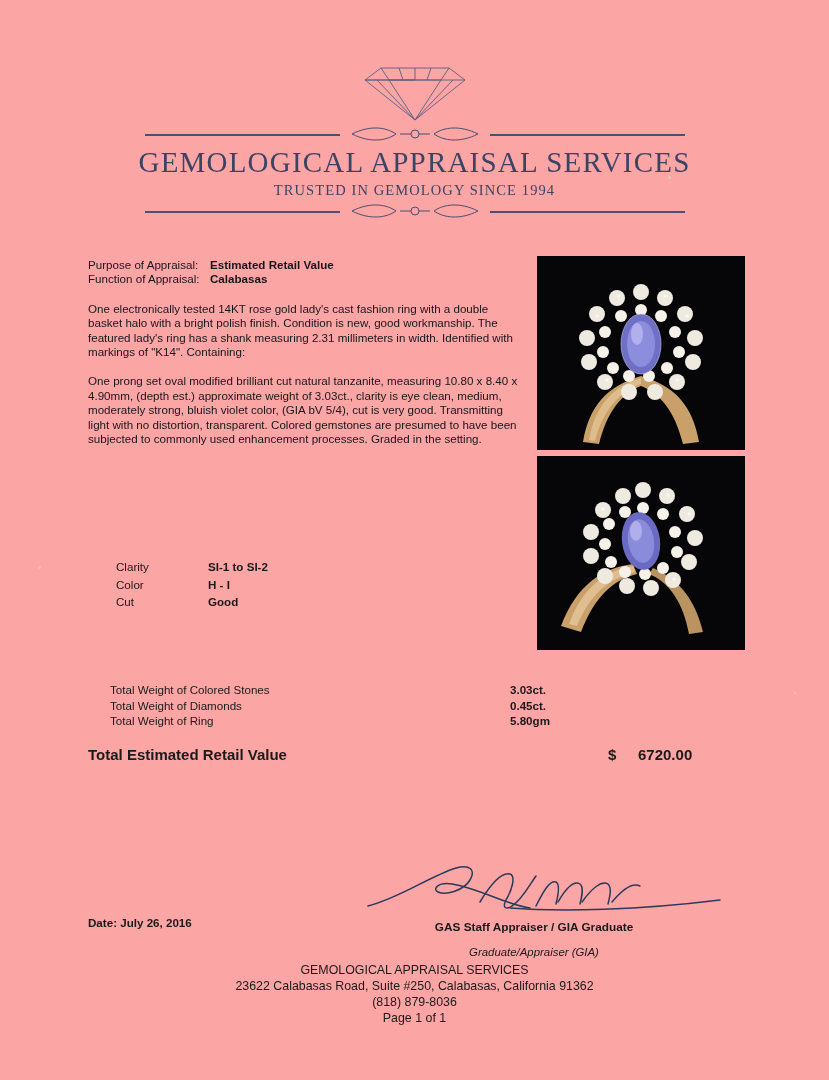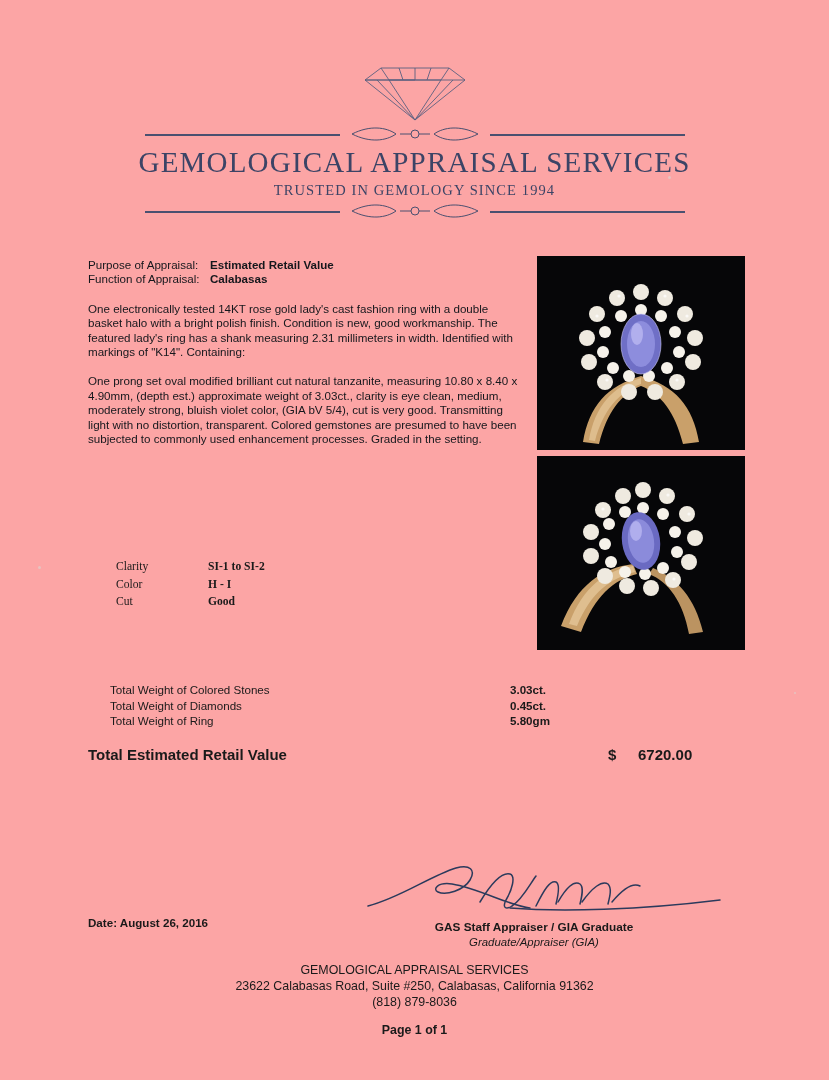--- a/index.html
+++ b/index.html
@@ -98,21 +98,21 @@
   .para.tight { margin-top: 14px; }
 
   
   .grade-table {
     position: absolute;
     left: 116px;
     top: 558px;
     font-size: 11.6px;
     line-height: 17.5px;
   }
-  .grade-table .row { display: flex; font-family: Liberation Serif, serif; }
+  .grade-table .row { display: flex; }
   .grade-table .g-label { width: 92px; }
   .grade-table .g-value { font-weight: bold; }
 
   
   .totals {
     position: absolute;
     left: 88px;
     top: 682px;
     width: 660px;
     font-size: 11.6px;
@@ -169,36 +169,36 @@
     width: 380px;
     text-align: center;
   }
   .sig-caption .title {
     font-size: 11.8px;
     font-weight: bold;
   }
   .sig-caption .subtitle {
     font-size: 11.4px;
     font-style: italic;
-    margin-top: 2px;
+    margin-top: 12px;
   }
 
   
   .footer {
     position: absolute;
     left: 0;
     top: 962px;
     width: 829px;
     text-align: center;
     font-size: 12.4px;
     line-height: 16px;
   }
   .footer .pg {
-    font-weight: bold;
-    margin-top: 12px;
+    font-weight: normal;
+    margin-top: 0;
   }
 
   
   .speck {
     position: absolute;
     background: #d9d7d2;
     border-radius: 50%;
     opacity: .6;
   }
 </style>
@@ -419,21 +419,21 @@
         <path d="M120 40 C 132 20, 142 10, 150 12 C 156 14, 152 28, 146 38 C 142 46, 146 48, 152 44 C 162 38, 170 22, 176 14"></path>
         <path d="M176 44 C 184 28, 190 18, 196 20 C 200 22, 198 34, 196 42"></path>
         <path d="M198 40 C 206 26, 214 18, 220 22 C 224 25, 222 34, 220 42"></path>
         <path d="M222 40 C 232 26, 242 18, 248 22 C 252 26, 250 34, 248 42"></path>
         <path d="M150 46 C 200 50, 280 48, 360 38"></path>
         <path d="M252 40 C 262 28, 272 20, 280 24"></path>
       </g>
     </svg>
   </div>
 
-  <div class="date-line">Date: August 26, 2016</div>
+  <div class="date-line">Date: July 26, 2016</div>
 
   <div class="sig-caption">
     <div class="title">GAS Staff Appraiser / GIA Graduate</div>
     <div class="subtitle">Graduate/Appraiser (GIA)</div>
   </div>
 
   <div class="footer">
     <div>GEMOLOGICAL APPRAISAL SERVICES</div>
     <div>23622 Calabasas Road, Suite #250, Calabasas, California 91362</div>
     <div>(818) 879-8036</div>

